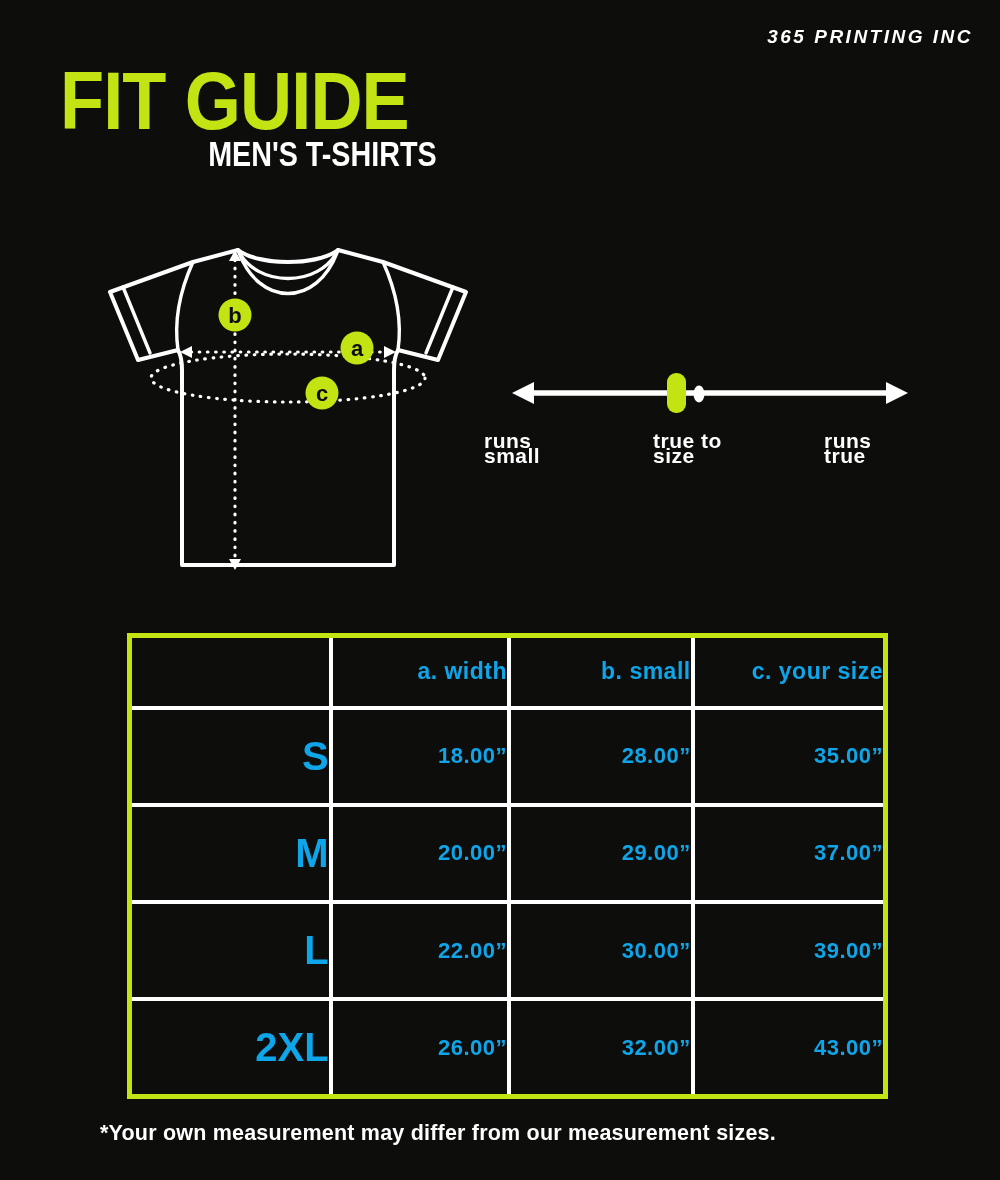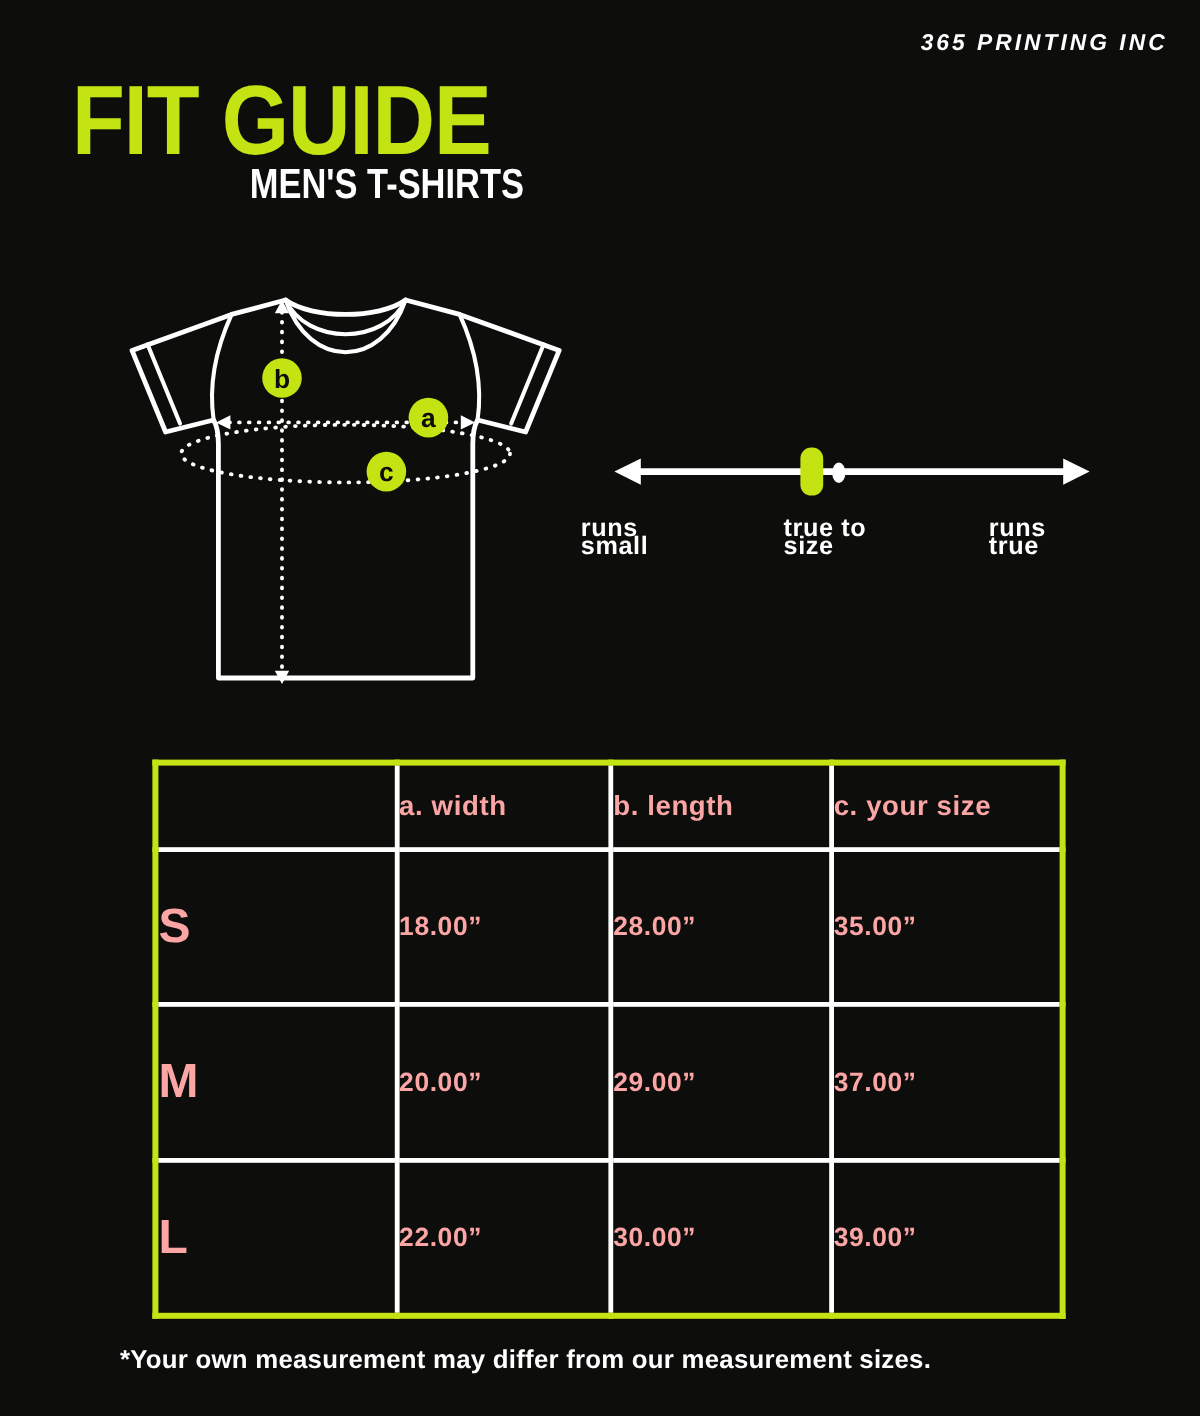--- a/index.html
+++ b/index.html
@@ -40,22 +40,22 @@
   }
   .scale-label.l{left:484px;}
   .scale-label.c{left:653px;}
   .scale-label.r{left:824px;}
   table.size-table{
     position:absolute;left:127px;top:633px;width:761px;height:466px;
     border-collapse:collapse;table-layout:fixed;
     border:5px solid #c3e312;
   }
   .size-table th,.size-table td{
-    border:4px solid #ffffff;text-align:left;vertical-align:middle;
-    color:#fca5a5;padding:0;
+    border:4px solid #ffffff;text-align:right;vertical-align:middle;
+    color:#0ea5e9;padding:0;
   }
   .size-table thead tr{height:72px;}
   .size-table tbody tr{height:65px;}
   .size-table th{font-size:23px;font-weight:bold;letter-spacing:0.5px;}
   td.size{font-size:40px;font-weight:bold;}
   td.val{font-size:22px;font-weight:bold;letter-spacing:0.5px;}
   .footnote{
     position:absolute;left:100px;top:1121px;width:815px;
     font-size:21.5px;font-weight:bold;letter-spacing:0.2px;white-space:nowrap;
   }
@@ -121,21 +121,21 @@
   <colgroup>
     <col style="width:26.6%">
       <col style="width:23.6%">
       <col style="width:24.3%">
       <col style="width:25.5%">
   </colgroup>
   <thead>
     <tr>
       <th></th>
       <th>a. width</th>
-      <th>b. length</th>
+      <th>b. small</th>
       <th>c. your size</th>
     </tr>
   </thead>
   <tbody>
     <tr>
       <td class="size">S</td>
       <td class="val">18.00”</td>
       <td class="val">28.00”</td>
       <td class="val">35.00”</td>
     </tr>
@@ -144,16 +144,22 @@
       <td class="val">20.00”</td>
       <td class="val">29.00”</td>
       <td class="val">37.00”</td>
     </tr>
     <tr>
       <td class="size">L</td>
       <td class="val">22.00”</td>
       <td class="val">30.00”</td>
       <td class="val">39.00”</td>
     </tr>
+    <tr>
+      <td class="size">2XL</td>
+      <td class="val">26.00”</td>
+      <td class="val">32.00”</td>
+      <td class="val">43.00”</td>
+    </tr>
   </tbody>
 </table>
 
 <div class="footnote">*Your own measurement may differ from our measurement sizes.</div>
 
 </body></html>

